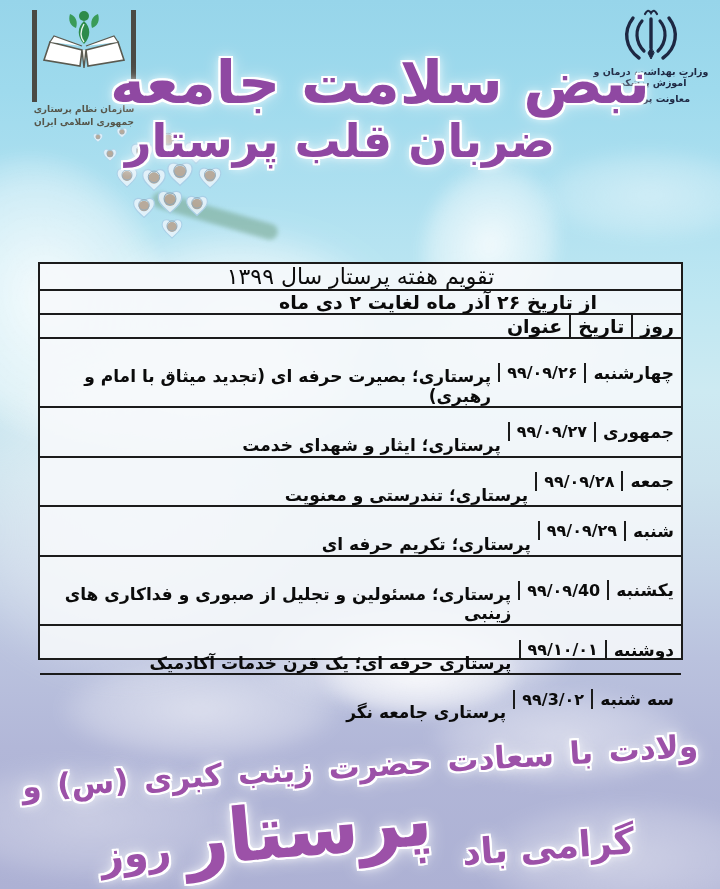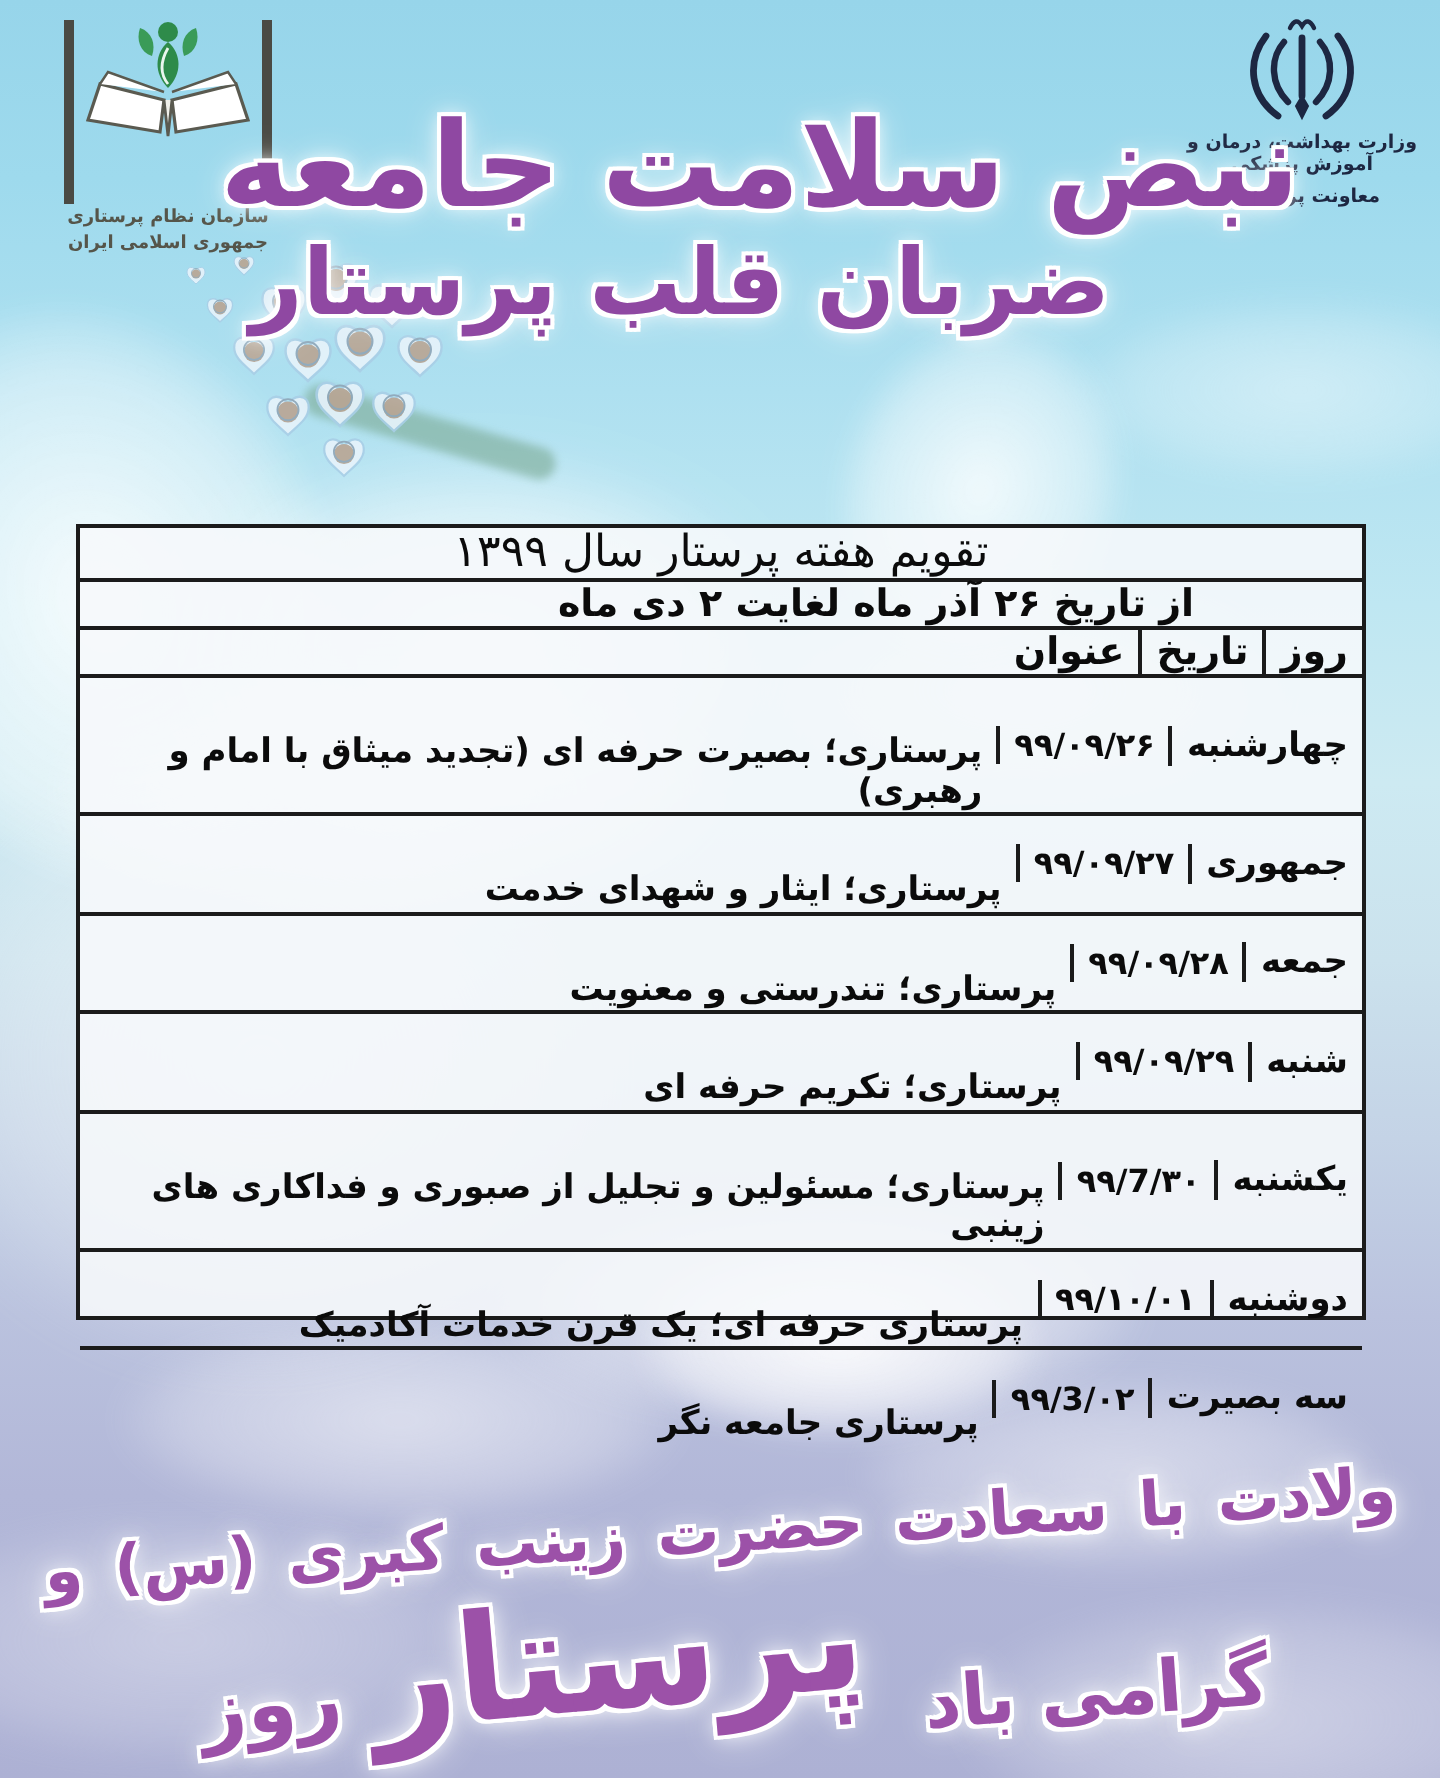--- a/index.html
+++ b/index.html
@@ -169,30 +169,30 @@
     <div class="cell c-date">۹۹/۰۹/۲۸</div>
     <div class="cell c-title">پرستاری؛ تندرستی و معنویت</div>
   </div>
   <div class="row grid t-row">
     <div class="cell c-day">شنبه</div>
     <div class="cell c-date">۹۹/۰۹/۲۹</div>
     <div class="cell c-title">پرستاری؛ تکریم حرفه ای</div>
   </div>
   <div class="row grid t-row">
     <div class="cell c-day">یکشنبه</div>
-    <div class="cell c-date">۹۹/7/۳۰</div>
+    <div class="cell c-date">۹۹/۰۹/40</div>
     <div class="cell c-title">پرستاری؛ مسئولین و تجلیل از صبوری و فداکاری های زینبی</div>
   </div>
   <div class="row grid t-row">
     <div class="cell c-day">دوشنبه</div>
     <div class="cell c-date">۹۹/۱۰/۰۱</div>
     <div class="cell c-title">پرستاری حرفه ای؛ یک قرن خدمات آکادمیک</div>
   </div>
   <div class="row grid t-row">
-    <div class="cell c-day">سه بصیرت</div>
+    <div class="cell c-day">سه شنبه</div>
     <div class="cell c-date">۹۹/3/۰۲</div>
     <div class="cell c-title">پرستاری جامعه نگر</div>
   </div>
 </div>
 
 <div class="foot" style="left:0;width:720px;text-align:center;top:748px;font-size:31px;transform:rotate(-3.5deg);word-spacing:5px;">ولادت با سعادت حضرت زینب کبری (س) و</div>
 
 <div class="foot" style="left:100px;top:830px;font-size:40px;transform:rotate(-6deg);">روز</div>
 <div class="foot" style="left:185px;top:786px;font-size:74px;transform:rotate(-5deg);letter-spacing:2px;">پرستار</div>
 <div class="foot" style="left:462px;top:826px;font-size:36px;transform:rotate(-4deg);">گرامی باد</div>

